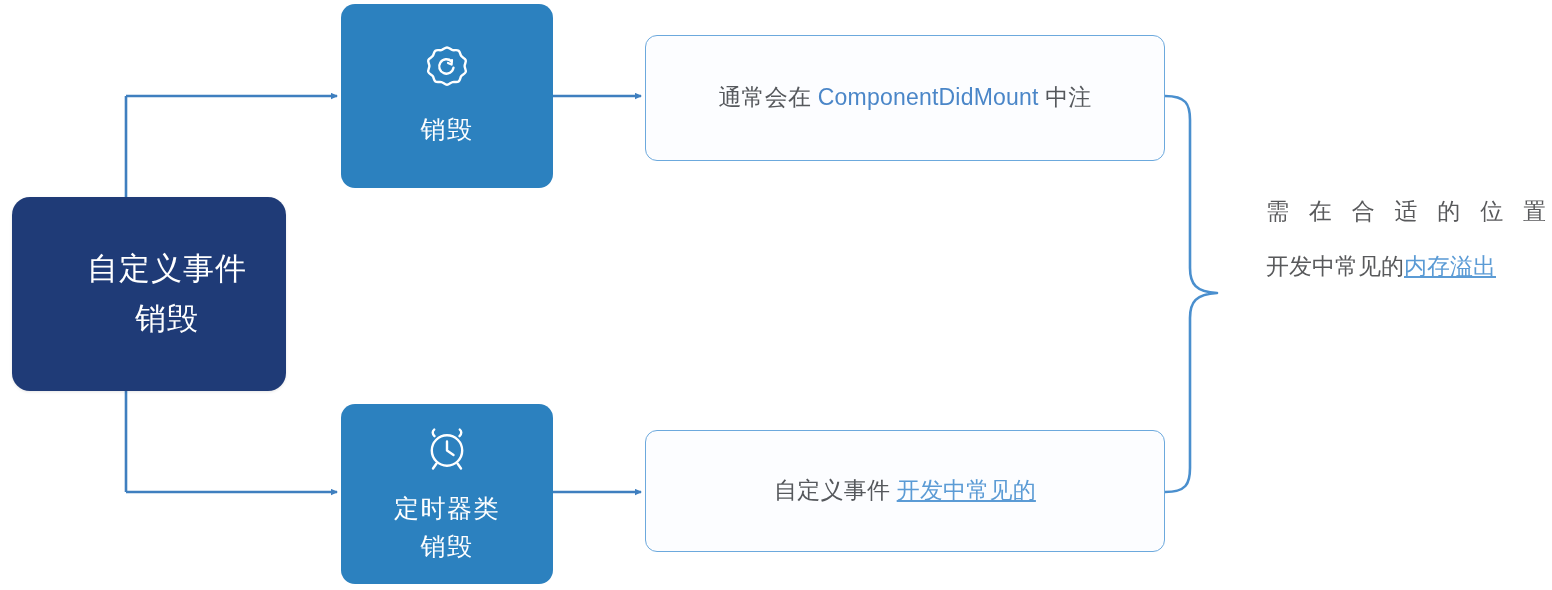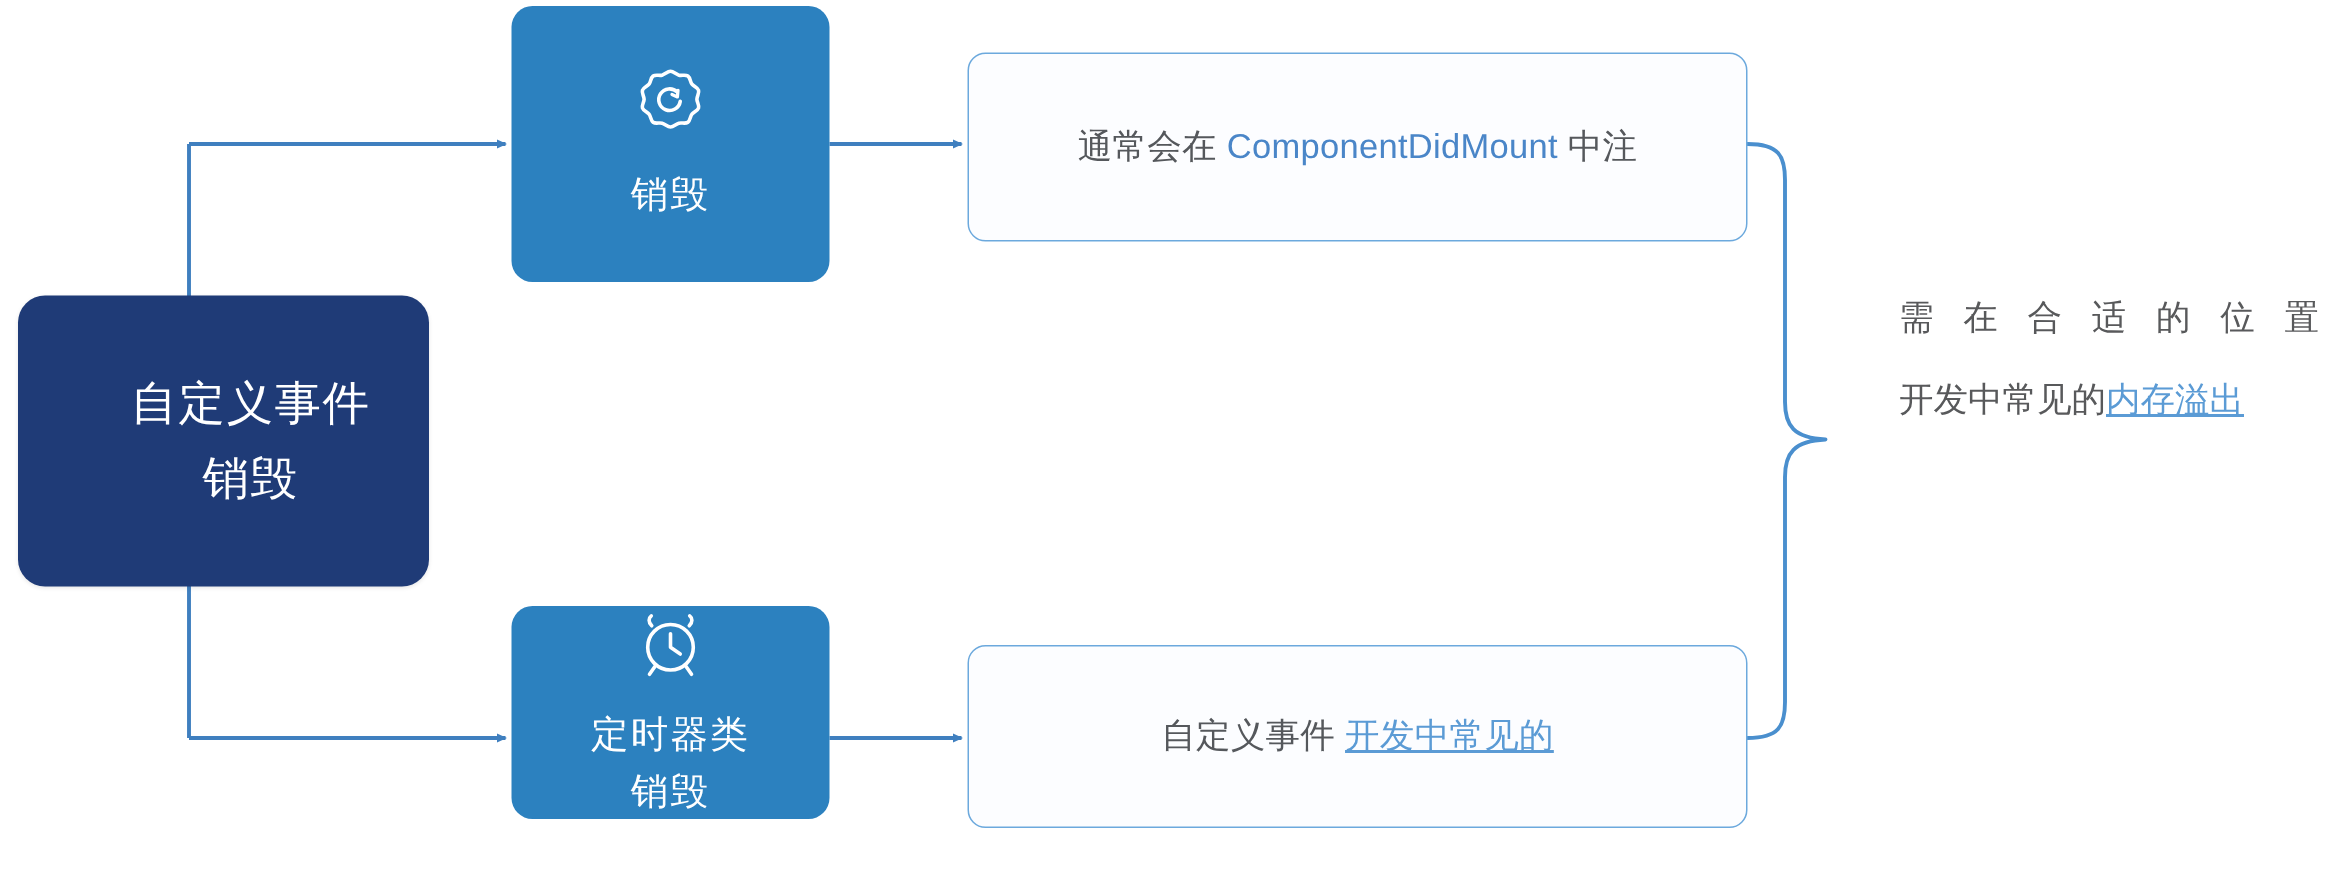--- a/index.html
+++ b/index.html
@@ -60,21 +60,21 @@
     background: #2c81bf;
     border-radius: 14px;
     display: flex;
     flex-direction: column;
     align-items: center;
     justify-content: center;
     color: #ffffff;
     z-index: 5;
   }
   .cat-node.top  { left: 341px; top: 4px;   height: 184px; }
-  .cat-node.bot  { left: 341px; top: 404px; height: 142px; }
+  .cat-node.bot  { left: 341px; top: 404px; height: 180px; }
   .cat-icon {
     display: block;
     margin-bottom: 10px;
   }
   .cat-node .line {
     font-size: 25px;
     line-height: 1.52;
     letter-spacing: 1.5px;
     white-space: nowrap;
   }

